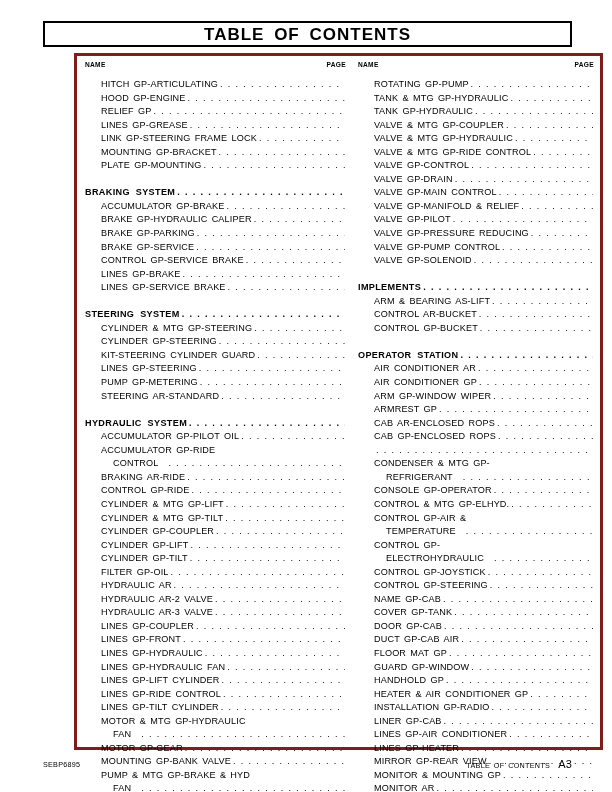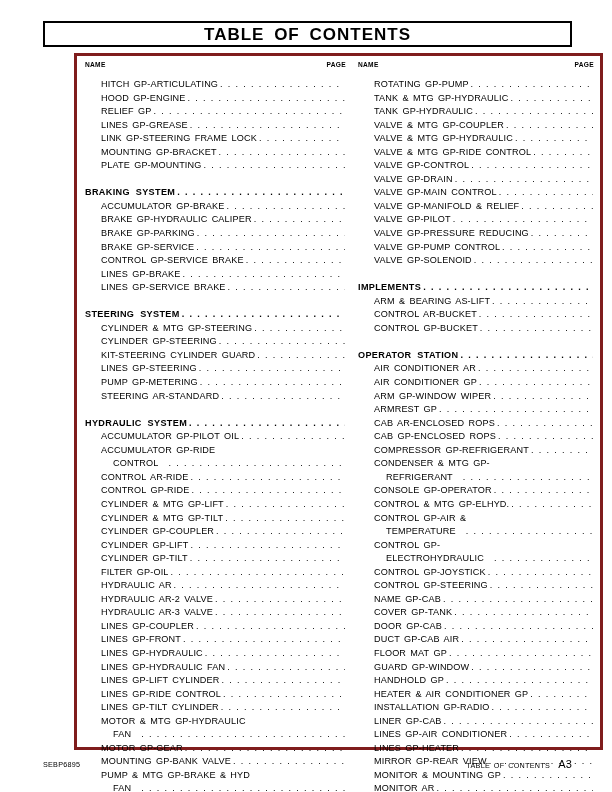--- a/index.html
+++ b/index.html
@@ -310,21 +310,21 @@
               <span class="label">ACCUMULATOR GP-RIDE</span>
               <span class="leader">. . . . . . . . . . . . . . . . . . . . . . . . . . . . . . . . . . . . . . . . . . . . . . . . . . . . . . . . . . . . . . . . . . . . . . . . . . . . . . . .</span>
               <span class="page"></span>
             </div>
             <div class="row indent2">
               <span class="label">CONTROL</span>
               <span class="leader">. . . . . . . . . . . . . . . . . . . . . . . . . . . . . . . . . . . . . . . . . . . . . . . . . . . . . . . . . . . . . . . . . . . . . . . . . . . . . . . .</span>
               <span class="page">332</span>
             </div>
             <div class="row indent1">
-              <span class="label">CONTROL AR-RIDE</span>
+              <span class="label">BRAKING AR-RIDE</span>
               <span class="leader">. . . . . . . . . . . . . . . . . . . . . . . . . . . . . . . . . . . . . . . . . . . . . . . . . . . . . . . . . . . . . . . . . . . . . . . . . . . . . . . .</span>
               <span class="page">334</span>
             </div>
             <div class="row indent1">
               <span class="label">CONTROL GP-RIDE</span>
               <span class="leader">. . . . . . . . . . . . . . . . . . . . . . . . . . . . . . . . . . . . . . . . . . . . . . . . . . . . . . . . . . . . . . . . . . . . . . . . . . . . . . . .</span>
               <span class="page">335</span>
             </div>
             <div class="row indent1">
               <span class="label">CYLINDER &amp; MTG GP-LIFT</span>
@@ -566,21 +566,20 @@
               <span class="label">CAB AR-ENCLOSED ROPS</span>
               <span class="leader">. . . . . . . . . . . . . . . . . . . . . . . . . . . . . . . . . . . . . . . . . . . . . . . . . . . . . . . . . . . . . . . . . . . . . . . . . . . . . . . .</span>
               <span class="page">421</span>
             </div>
             <div class="row indent1">
               <span class="label">CAB GP-ENCLOSED ROPS</span>
               <span class="leader">. . . . . . . . . . . . . . . . . . . . . . . . . . . . . . . . . . . . . . . . . . . . . . . . . . . . . . . . . . . . . . . . . . . . . . . . . . . . . . . .</span>
               <span class="page">422</span>
             </div>
             <div class="row indent1">
-              <span class="label">COMPRESSOR GP-REFRIGERANT</span>
               <span class="leader">. . . . . . . . . . . . . . . . . . . . . . . . . . . . . . . . . . . . . . . . . . . . . . . . . . . . . . . . . . . . . . . . . . . . . . . . . . . . . . . .</span>
               <span class="page">425</span>
             </div>
             <div class="row indent1 noleader">
               <span class="label">CONDENSER &amp; MTG GP-</span>
               <span class="leader">. . . . . . . . . . . . . . . . . . . . . . . . . . . . . . . . . . . . . . . . . . . . . . . . . . . . . . . . . . . . . . . . . . . . . . . . . . . . . . . .</span>
               <span class="page"></span>
             </div>
             <div class="row indent2">
               <span class="label">REFRIGERANT</span>

